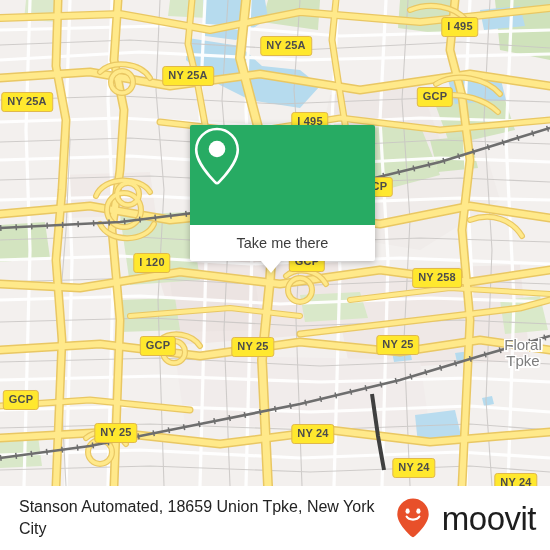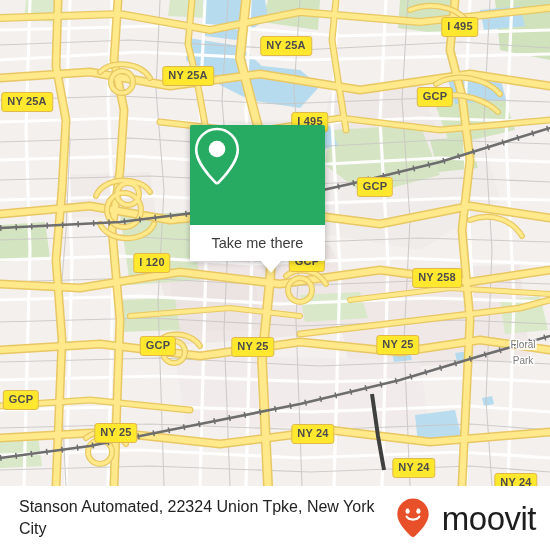--- a/index.html
+++ b/index.html
@@ -48,38 +48,38 @@
     white-space: nowrap;
     letter-spacing: 0.2px;
     transform: translate(-50%, -50%);
   }
 
   
   .place-label {
     position: absolute;
     color: #7d7d7d;
     font-family: "Liberation Sans", sans-serif;
-    font-size: 10px;
+    font-size: 15px;
     line-height: 16px;
     text-align: center;
     white-space: nowrap;
     transform: translate(-50%, -50%);
     text-shadow:
       -1.5px -1.5px 0 #fff,  1.5px -1.5px 0 #fff,
       -1.5px  1.5px 0 #fff,  1.5px  1.5px 0 #fff,
       -1.5px 0 0 #fff, 1.5px 0 0 #fff,
       0 -1.5px 0 #fff, 0 1.5px 0 #fff;
   }
 
   
   #popup {
     position: absolute;
     left: 190px;
     top: 125px;
-    width: 135px;
+    width: 185px;
     filter: drop-shadow(0 1px 3px rgba(0,0,0,0.28));
   }
   #popup-head {
     background: #27ab63;
     height: 100px;
     border-radius: 2px 2px 0 0;
     display: flex;
     align-items: center;
     justify-content: center;
   }
@@ -354,21 +354,21 @@
         <div class="shield" style="left: 21px; top: 400px;">GCP</div>
         <div class="shield" style="left: 116px; top: 433px;">NY 25</div>
         <div class="shield" style="left: 313px; top: 434px;">NY 24</div>
         <div class="shield" style="left: 414px; top: 468px;">NY 24</div>
         <div class="shield" style="left: 516px; top: 483px;">NY 24</div>
       </div>
 
     <div id="place-layer">
         <div class="place-label" style="left: 523px; top: 353px;">
           <div>Floral</div>
-          <div>Park</div>
+          <div>Tpke</div>
         </div>
       </div>
 
     <div id="popup">
       <div id="popup-head">
         <svg width="54" height="62" viewBox="0 0 54 62">
           <path d="M27 4 C15.5 4 6.2 13.3 6.2 24.8 C6.2 36.8 20.5 52.5 25.3 57.4
                    C26.2 58.4 27.8 58.4 28.7 57.4 C33.5 52.5 47.8 36.8 47.8 24.8
                    C47.8 13.3 38.5 4 27 4 Z" fill="none" stroke="#ffffff" stroke-width="2.6"></path>
           <circle cx="27" cy="24" r="8.3" fill="#ffffff"></circle>
@@ -376,21 +376,21 @@
       </div>
       <div id="popup-foot">
         <span>Take me there</span>
       </div>
       <div id="popup-tail"></div>
     </div>
 
   </div>
 
   <div id="bottombar">
-    <div id="bottom-title">Stanson Automated, 22324 Union Tpke, New York City</div>
+    <div id="bottom-title">Stanson Automated, 18659 Union Tpke, New York City</div>
     <div id="brand">
       <svg width="34" height="42" viewBox="0 0 34 42">
         <path d="M17 1.5 C8.3 1.5 1.3 8.5 1.3 17.2 C1.3 26.6 13.4 37.6 15.9 39.8
                  C16.5 40.4 17.5 40.4 18.1 39.8 C20.6 37.6 32.7 26.6 32.7 17.2
                  C32.7 8.5 25.7 1.5 17 1.5 Z" fill="#e8502a"></path>
         <ellipse cx="11.6" cy="14.2" rx="2.1" ry="2.6" fill="#ffffff"></ellipse>
         <ellipse cx="22.4" cy="14.2" rx="2.1" ry="2.6" fill="#ffffff"></ellipse>
         <path d="M10.6 19.6 C12.8 23.6 21.2 23.6 23.4 19.6" fill="none" stroke="#ffffff" stroke-width="2.1" stroke-linecap="round"></path>
       </svg>
       <div id="brand-text">moovit</div>

